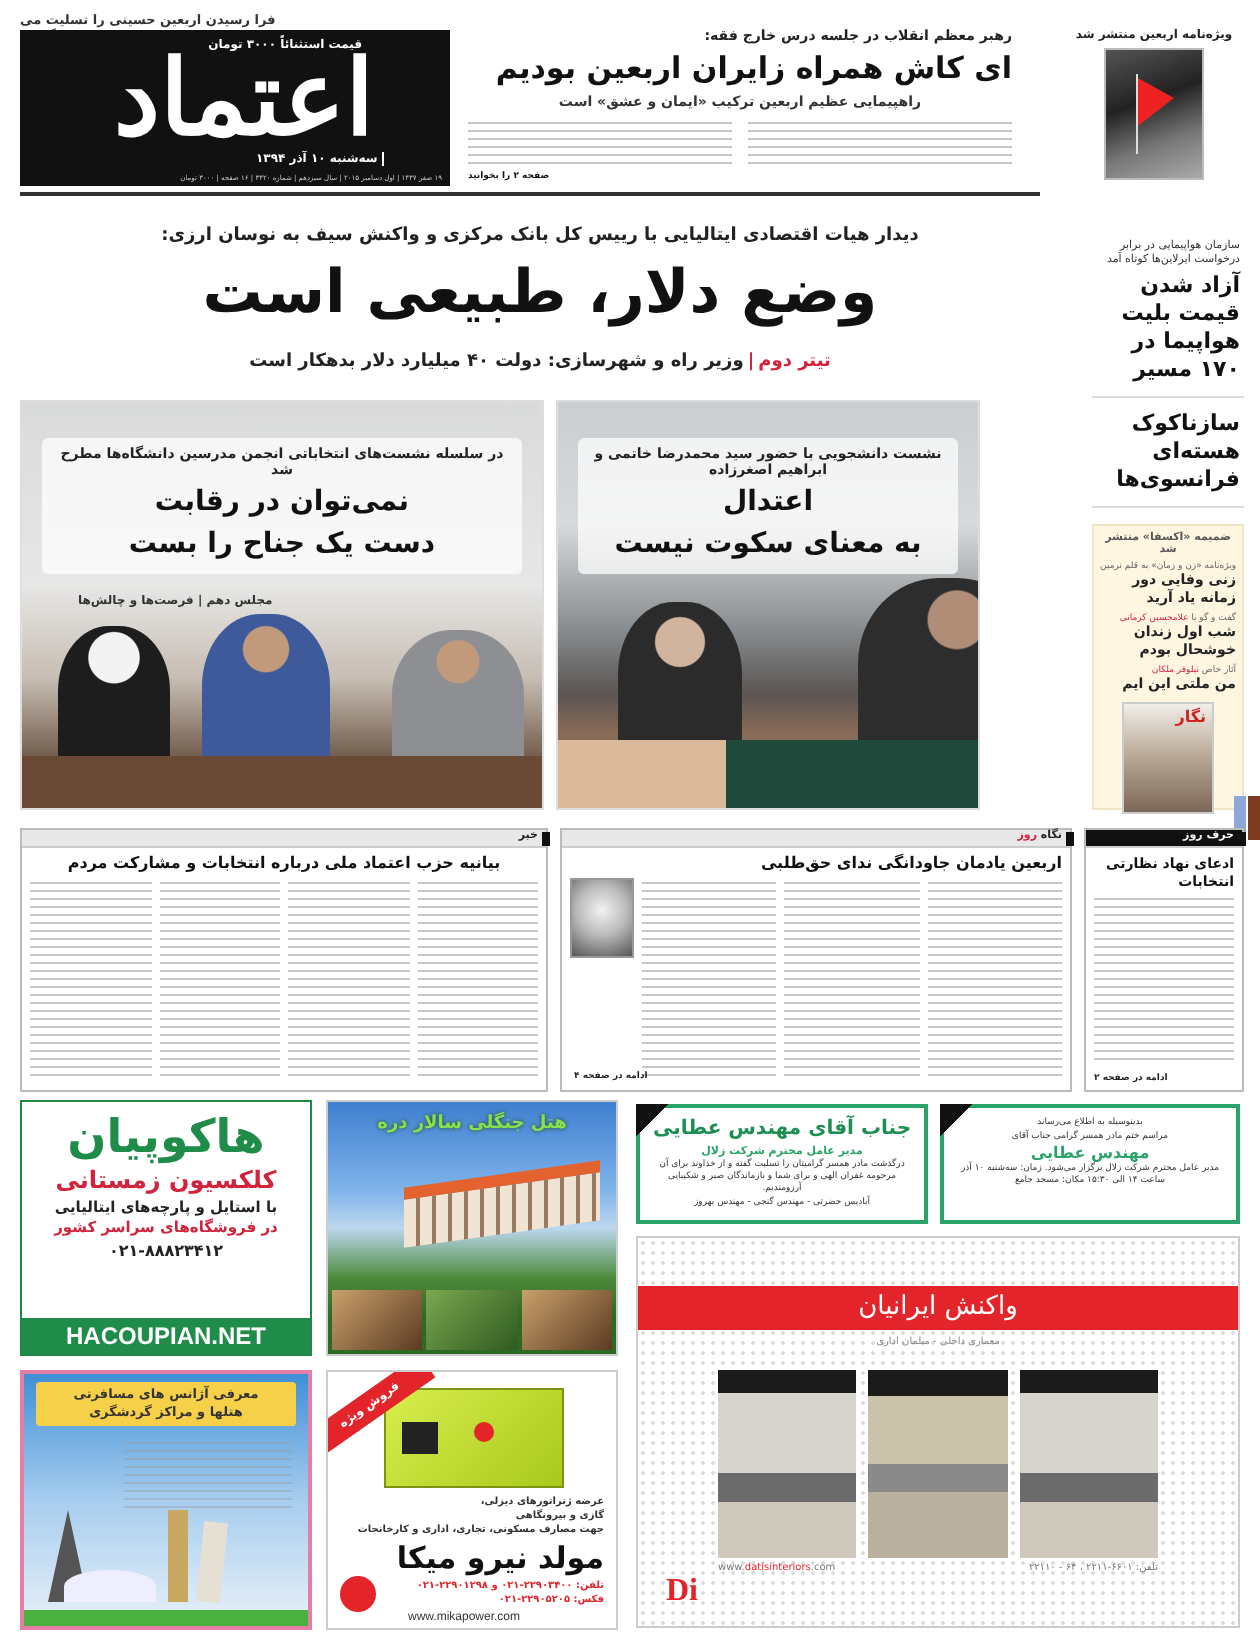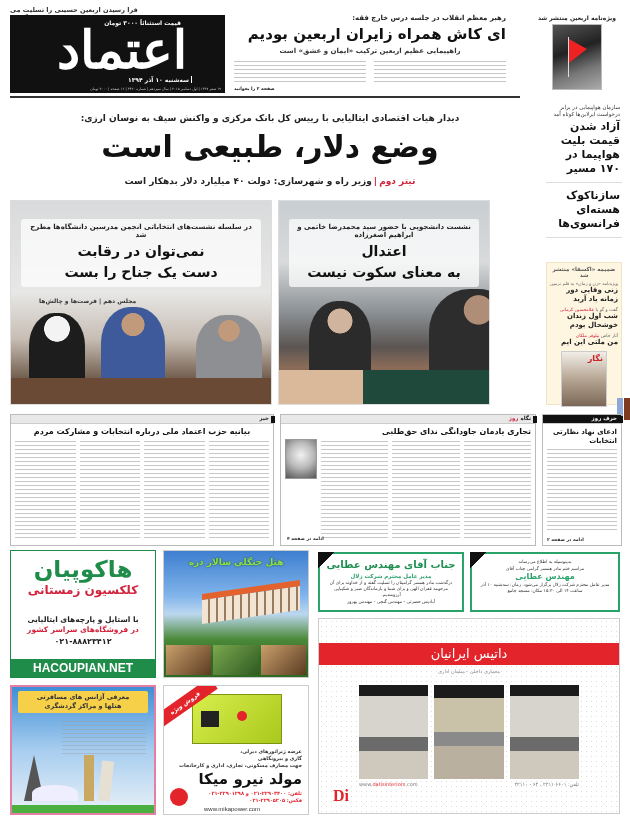--- a/index.html
+++ b/index.html
@@ -44,21 +44,21 @@
   .photo { top: 200px; height: 205px; overflow: hidden; border: 1px solid #ddd; }
   #photo-left { left: 10px; width: 262px; background: linear-gradient(to bottom,#d9dadb 0%,#e7e7e6 45%,#c7bdb3 68%,#6f5b4b 88%,#4b3a2e 100%); }
   #photo-right { left: 278px; width: 212px; background: linear-gradient(to bottom,#c9ced2 0%,#d8dadb 30%,#8a8f93 55%,#5b5552 72%,#8b6c58 82%,#294b3d 100%); }
   .caption { position: absolute; left: 10px; right: 10px; top: 18px; background: rgba(255,255,255,.72); padding: 4px 6px 6px; text-align: center; border-radius: 3px; }
   .caption .c-kicker { font-size: 7px; font-weight: bold; color: #222; }
   .caption .c-title { font-size: 14px; font-weight: bold; color: #111; line-height: 18px; margin-top: 3px; }
   .person { position: absolute; border-radius: 45% 45% 10% 10%; }
   .table-edge { position: absolute; left: 0; right: 0; bottom: 0; height: 34px; }
 
   
-  #side-col { top: 100px; left: 546px; width: 76px; }
+  #side-col { top: 116px; left: 546px; width: 76px; }
   .side-item { border-bottom: 1px solid #ddd; padding: 4px 2px 6px; text-align: right; }
   .side-item .s-kicker { font-size: 5.5px; color: #333; line-height: 7px; }
   .side-item .s-title { font-size: 11px; font-weight: bold; line-height: 14px; color: #111; margin-top: 2px; }
   #side-mag { top: 262px; left: 546px; width: 76px; height: 143px; background: #fff6e2; border: 1px solid #f0e4c4; padding: 3px; text-align: right; }
   #side-mag .m-head { font-size: 5.5px; font-weight: bold; color: #555; text-align: center; }
   #side-mag .m-kicker { font-size: 4.5px; color: #666; margin-top: 3px; }
   #side-mag .m-kicker .hl { color: #d2233c; }
   #side-mag .m-title { font-size: 7px; font-weight: bold; color: #222; line-height: 9px; }
   #side-mag .m-cover { margin: 4px auto 0; width: 46px; height: 56px; background: linear-gradient(180deg,#f1eee8 0%,#b7a694 50%,#7b6757 100%); border: 1px solid #ccc; position: relative; }
   #side-mag .m-cover .logo { position: absolute; top: 2px; right: 3px; font-size: 8px; font-weight: bold; color: #c22; }
@@ -84,21 +84,21 @@
   #box-harf .box-head .tag { color: #fff; }
   #box-harf .harf-title { font-size: 7px; font-weight: bold; text-align: right; margin: 4px 4px 3px; line-height: 9px; color: #111; }
   #box-harf .harf-body { position: absolute; left: 4px; right: 4px; top: 34px; bottom: 12px; }
   #box-harf .more { position: absolute; left: 4px; bottom: 3px; font-size: 4.5px; font-weight: bold; }
 
   
   .ad { position: absolute; border: 1px solid #ccc; overflow: hidden; }
   #ad-hacoupian { top: 550px; left: 10px; width: 146px; height: 128px; background: #fff; border-color: #1c8a45; }
   #ad-hacoupian .brand { text-align: center; color: #1f8c49; font-size: 23px; font-weight: bold; margin-top: 4px; line-height: 28px; }
   #ad-hacoupian .line1 { text-align: center; color: #d2233c; font-size: 12px; font-weight: bold; margin-top: 0; }
-  #ad-hacoupian .line2 { text-align: center; color: #222; font-size: 7.5px; font-weight: bold; margin-top: 18px; }
+  #ad-hacoupian .line2 { text-align: center; color: #222; font-size: 7.5px; font-weight: bold; margin-top: 2px; }
   #ad-hacoupian .line3 { text-align: center; color: #d2233c; font-size: 7.5px; font-weight: bold; margin-top: 1px; }
   #ad-hacoupian .phone { text-align: center; color: #222; font-size: 8px; font-weight: bold; margin-top: 3px; direction: ltr; }
   #ad-hacoupian .url { position: absolute; left: 0; right: 0; bottom: 0; height: 18px; background: #1f8c49; color: #fff; font-family: "Liberation Sans", sans-serif; font-weight: bold; font-size: 12px; text-align: center; line-height: 18px; direction: ltr; }
 
   #ad-hotel { top: 550px; left: 163px; width: 146px; height: 128px; background: linear-gradient(to bottom,#3f7fd0 0%,#7fb3ea 35%,#bcd7ef 50%,#4c8a3a 70%,#2f6a25 85%); }
   #ad-hotel .title { position: absolute; top: 6px; left: 0; right: 0; text-align: center; color: #8be04e; font-size: 9px; font-weight: bold; text-shadow: 0 0 2px #1b4d12; }
   #ad-hotel .bld { position: absolute; left: 38px; top: 36px; width: 98px; height: 30px; background: repeating-linear-gradient(to right,#f2e4d2 0 6px,#9b7a62 6px 8px); border-top: 6px solid #e3622d; transform: skewY(-8deg); }
   #ad-hotel .thumbs { position: absolute; left: 2px; right: 2px; bottom: 2px; height: 30px; display: flex; gap: 2px; }
   #ad-hotel .thumbs div { flex: 1; background: linear-gradient(135deg,#caa06b,#5b3b22); }
   #ad-hotel .thumbs div:nth-child(2) { background: linear-gradient(135deg,#7ba84e,#2f5a22); }
@@ -238,21 +238,21 @@
     <div class="harf-title">ادعای نهاد نظارتی انتخابات</div>
     <div class="harf-body gray-lines"></div>
     <div class="more">ادامه در صفحه ۲</div>
   </div>
 
   <div id="box-ashura" class="box">
     <div class="box-head">
       <span class="mark"></span>
       <span class="tag"><span>نگاه</span> <span class="red">روز</span></span>
     </div>
-    <div class="box-title" style="text-align:right;">تجاری یادمان جاودانگی ندای حق‌طلبی</div>
+    <div class="box-title" style="text-align:right;">اربعین یادمان جاودانگی ندای حق‌طلبی</div>
     <div class="cols" style="left:40px;">
       <div class="gray-lines"></div>
       <div class="gray-lines"></div>
       <div class="gray-lines"></div>
     </div>
     <div class="portrait"></div>
     <div class="more">ادامه در صفحه ۴</div>
   </div>
 
   <div id="box-party" class="box">
@@ -299,21 +299,21 @@
 
 <div id="condol-1" class="condol">
   <div class="ribbon"></div>
   <div class="c-big">جناب آقای مهندس عطایی</div>
   <div class="c-sub">مدیر عامل محترم شرکت زلال</div>
   <div class="c-small">درگذشت مادر همسر گرامیتان را تسلیت گفته و از خداوند برای آن مرحومه غفران الهی و برای شما و بازماندگان صبر و شکیبایی آرزومندیم.</div>
   <div class="c-small">آبادیس حضرتی - مهندس گنجی - مهندس بهروز</div>
 </div>
 
 <div id="ad-datis" class="ad">
-  <div class="band">داتیس ایرانیان</div>
+  <div class="band">واکنش ایرانیان</div>
   <div class="tagline">معماری داخلی - مبلمان اداری</div>
   <div class="imgs">
     <div></div>
     <div></div>
     <div></div>
   </div>
   <div class="web"><span>www.</span><span class="red">datisinteriors</span><span>.com</span></div>
   <div class="tel">تلفن: ۶۶۰۱-۲۲۱۱ ، ۶۴ - ۲۲۱۱۰</div>
   <div class="logo">Di</div>
 </div>

